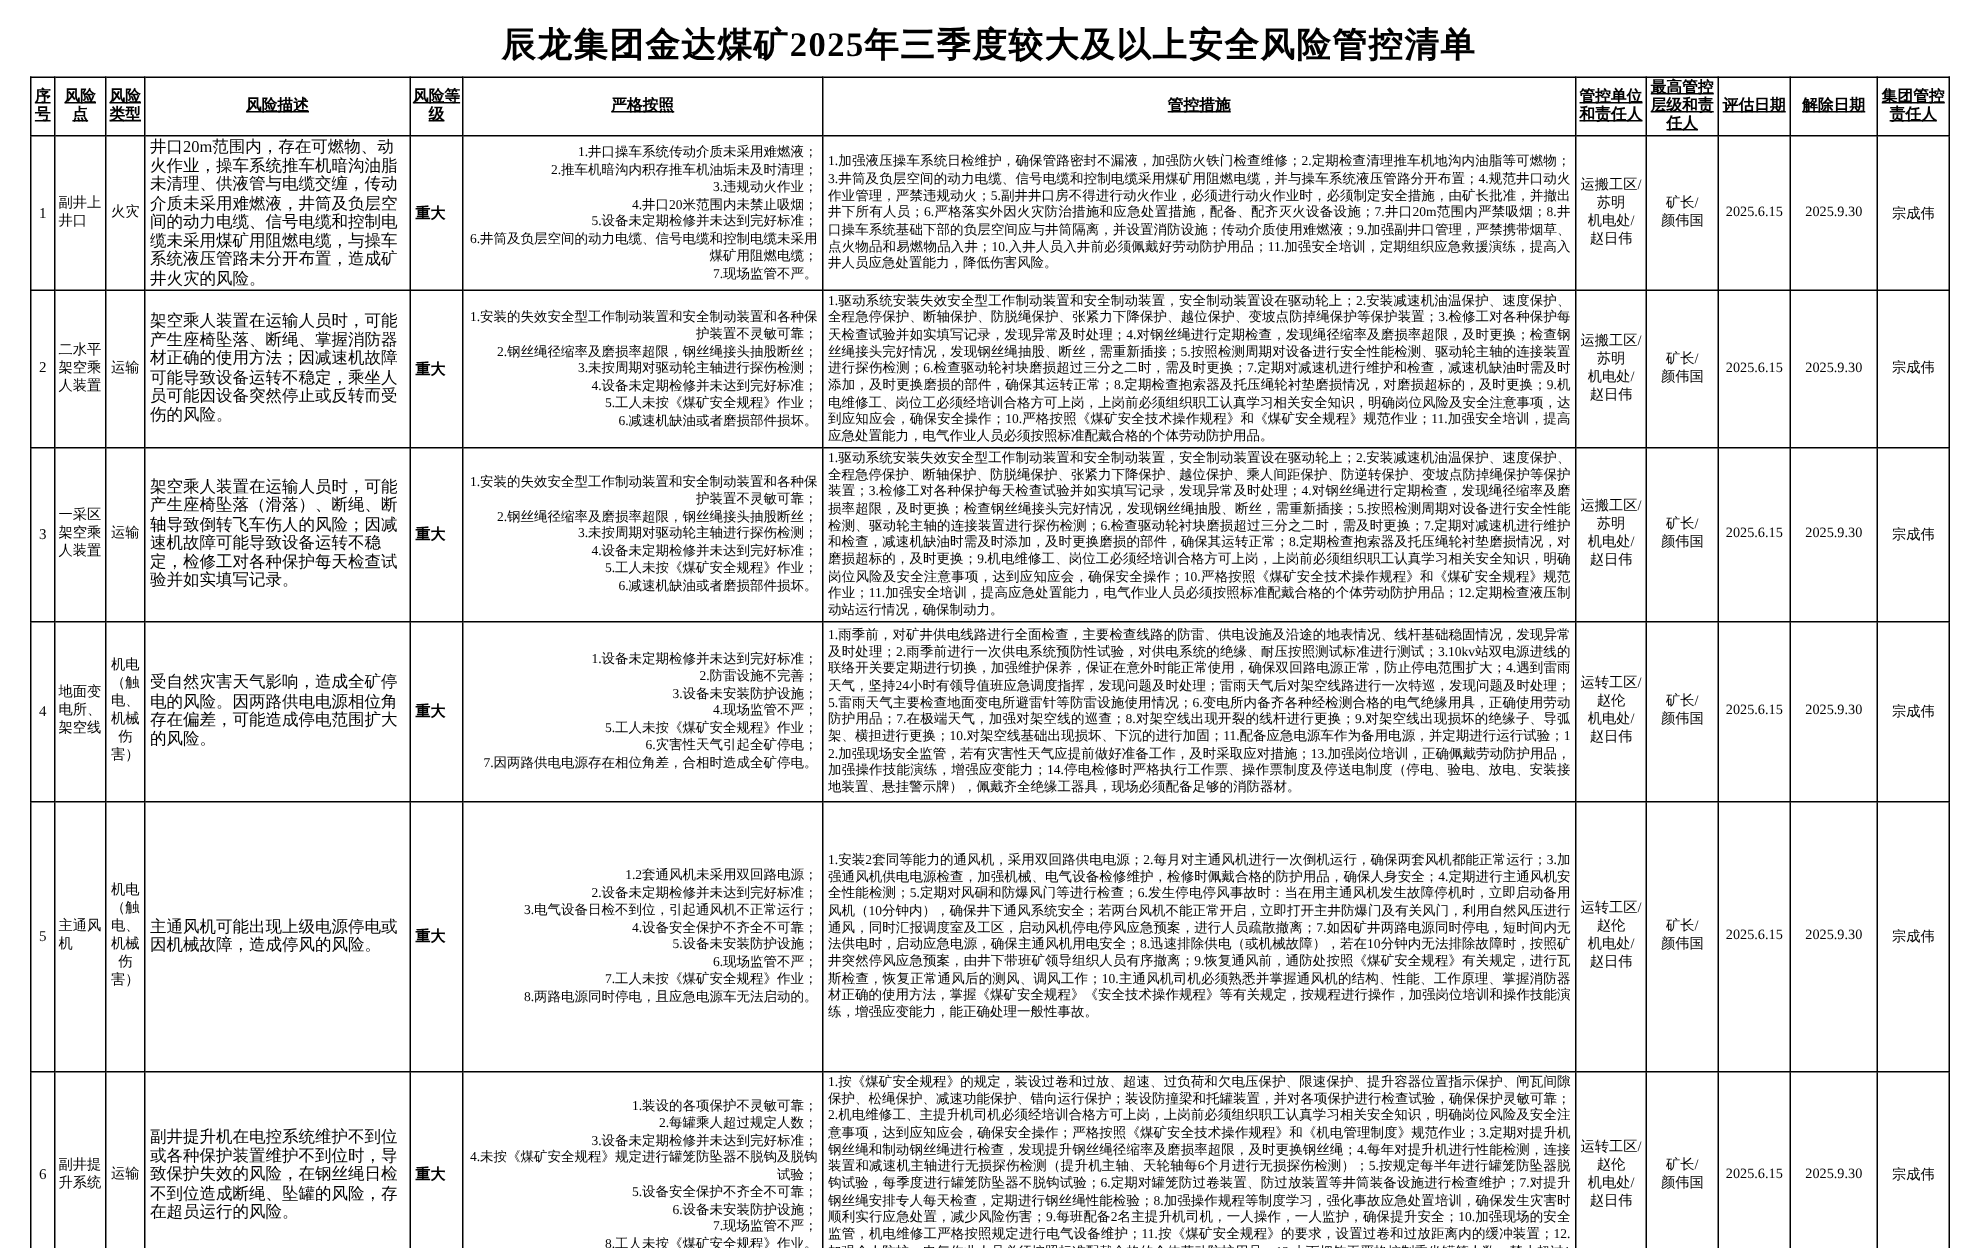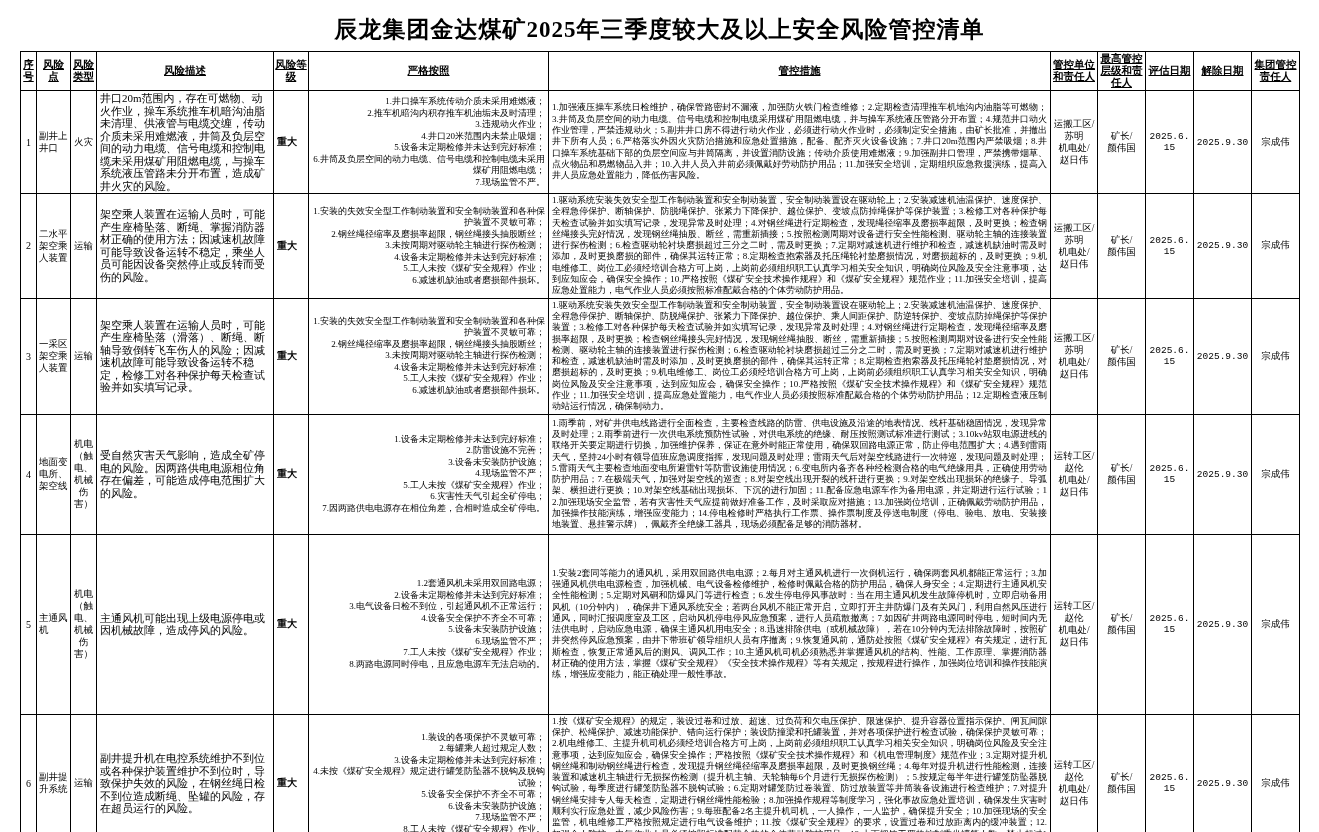--- a/index.html
+++ b/index.html
@@ -12,21 +12,21 @@
   th{font-size:10.5px;font-weight:bold;text-align:center;padding:1px 1px;line-height:12px;}
   td{font-size:9px;}
   .no{ text-align:center;font-size:10px;padding:0;}
   .rp{ text-align:left;font-size:9.5px;line-height:12px;padding:0 2px;}
   .rt{ text-align:center;font-size:9.5px;line-height:12px;padding:0 1px;}
   .desc{text-align:left;font-size:11px;line-height:12.5px;}
   .lvl{font-size:10px;font-weight:bold;margin-left:20px;}
   .haz{ text-align:right;font-size:9px;line-height:11.5px;white-space:pre-line;}
   .meas{text-align:justify;font-size:9px;line-height:11.3px;}
   .unit,.top{text-align:center;font-size:9.5px;line-height:12px;white-space:pre-line;padding:0 1px;}
-  .date,.grp{text-align:center;font-size:9.5px;padding:0 1px;font-family:Liberation Mono, monospace;}
+  .date,.grp{text-align:center;font-size:9.5px;padding:0 1px;}
   tr.r1{height:95px;} tr.r2{height:104px;} tr.r3{height:105px;}
   tr.r4{height:120px;} tr.r5{height:180px;} tr.r6{height:132px;}
   tr.hd{height:30px;text-decoration:underline;}
 </style>
 </head>
 <body>
 
 <div class="page">
   <div class="title">辰龙集团金达煤矿2025年三季度较大及以上安全风险管控清单</div>
 

